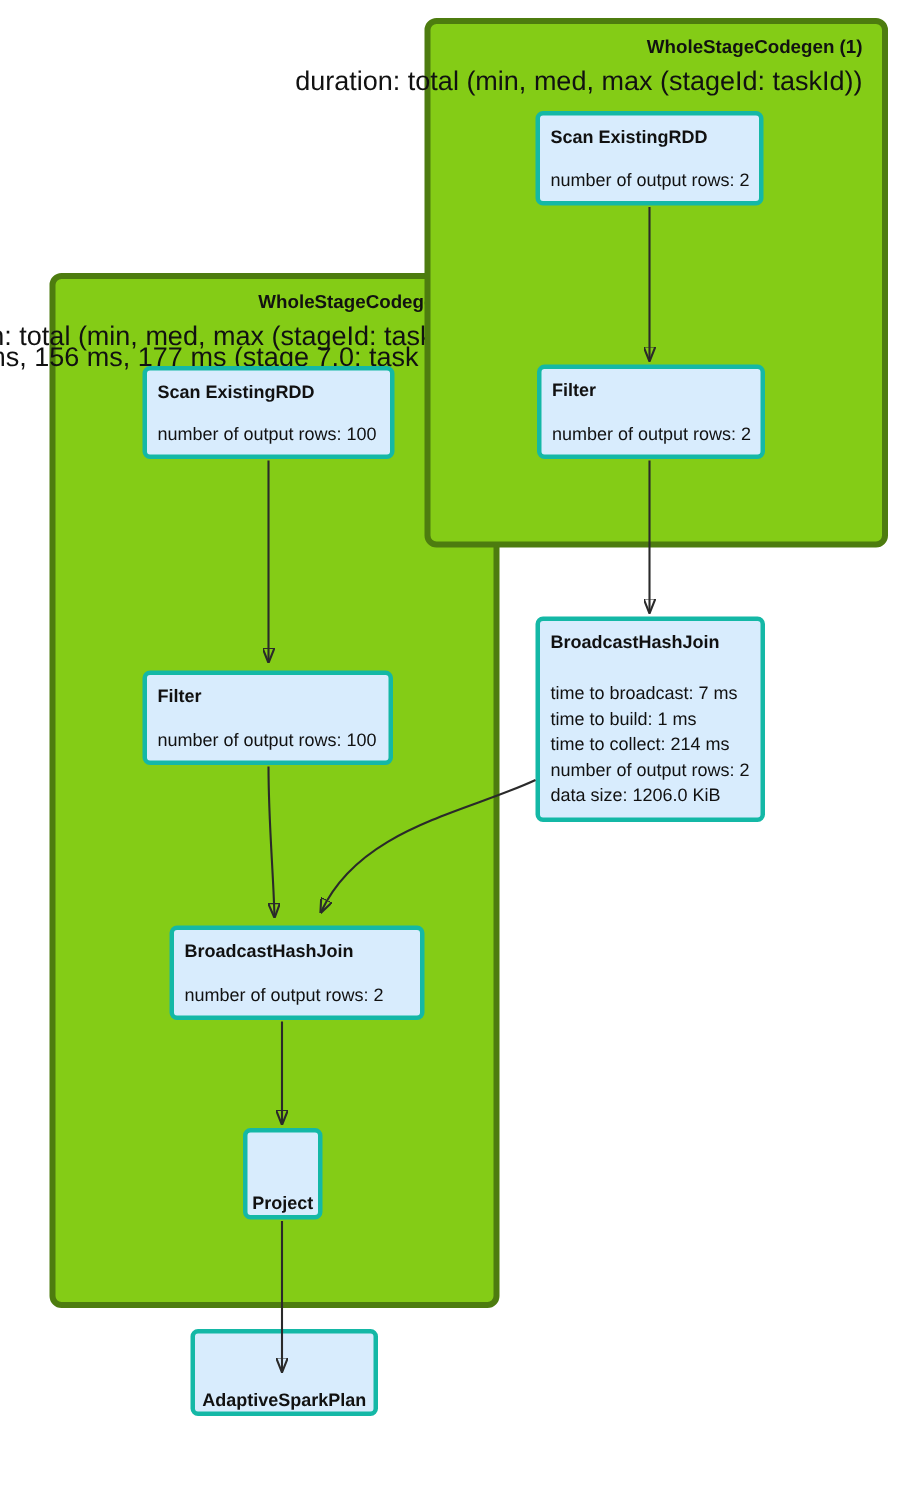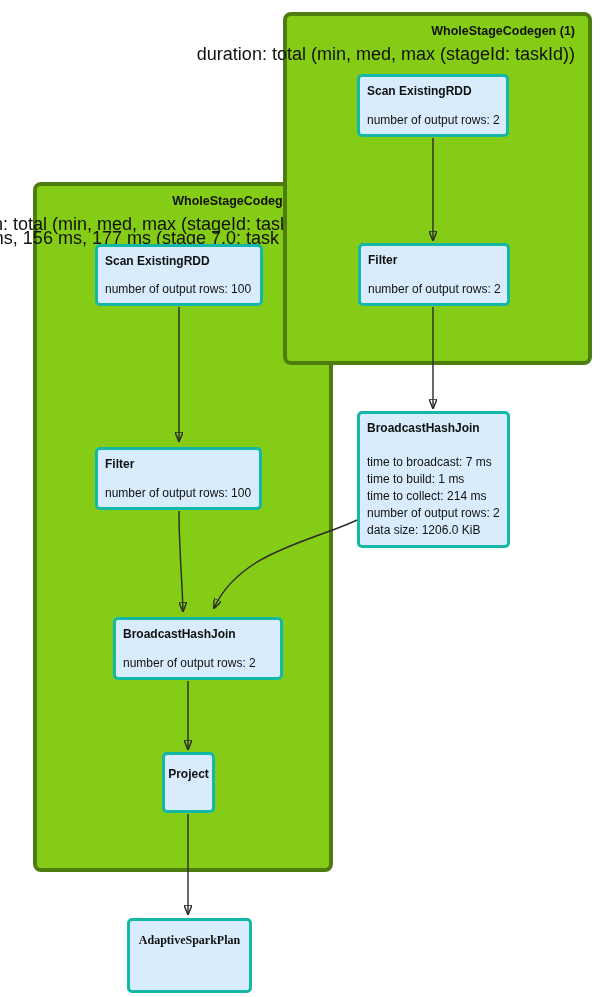--- a/index.html
+++ b/index.html
@@ -36,29 +36,29 @@
     border:3px solid #14b8a6;
     border-radius:5px;
     box-sizing:border-box;
     display:flex; flex-direction:column;
     padding:7px 7px 6px 7px;
     font-size:12px;
   }
   .node-title{ font-weight:700; line-height:15px; white-space:nowrap; }
   .node-metric{ margin-top:auto; line-height:15px; white-space:nowrap; }
   .node-metrics{ margin-top:auto; line-height:17px; white-space:nowrap; }
-  .node-center{ justify-content:flex-start; align-items:center; padding:12px; }
+  .node-center{ justify-content:flex-end; align-items:center; padding:0; }
   .n-scan-r   { left:357px; top:74px;  width:152px; height:63px; }
   .n-filter-r { left:358px; top:243px; width:152px; height:63px; }
   .n-bexch    { left:357px; top:411px; width:153px; height:137px; }
   .n-scan-l   { left:95px;  top:244px; width:168px; height:62px; }
   .n-filter-l { left:95px;  top:447px; width:167px; height:63px; }
   .n-bhj      { left:113px; top:617px; width:170px; height:63px; }
   .n-project  { left:162px; top:752px; width:53px;  height:61px; }
-  .n-adaptive { left:127px; top:918px; width:125px; height:75px;font-family:Liberation Serif, serif; }
+  .n-adaptive { left:127px; top:886px; width:125px; height:58px; }
   
   .edges{
     position:absolute; left:0; top:0; width:614px; height:997px;
     z-index:4; pointer-events:none;
   }
   .edges path{ stroke:#2a2a2a; stroke-width:1.4; fill:none; }
 </style>
 </head>
 <body>
 

